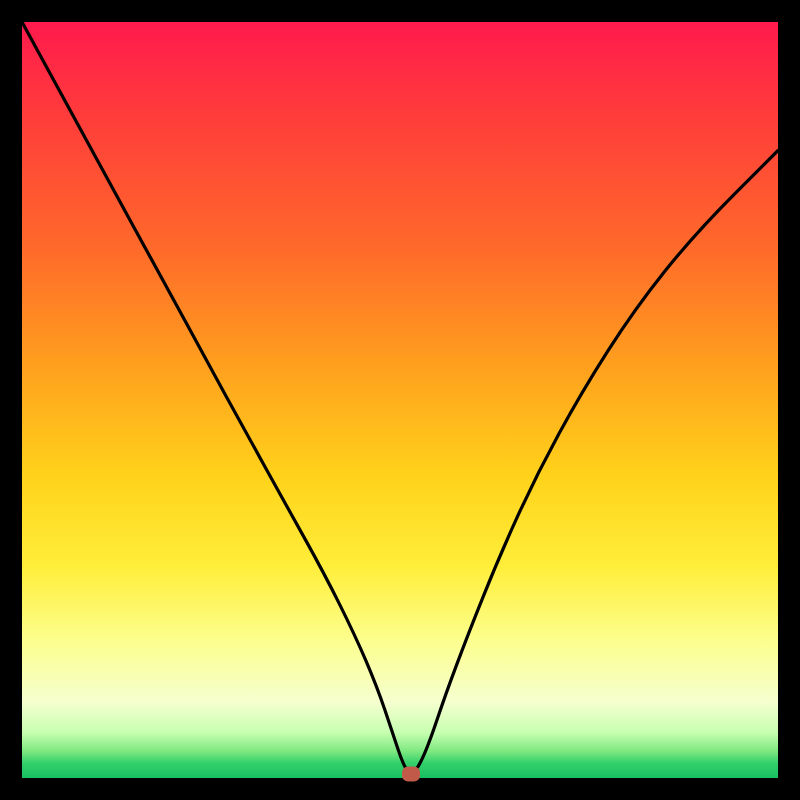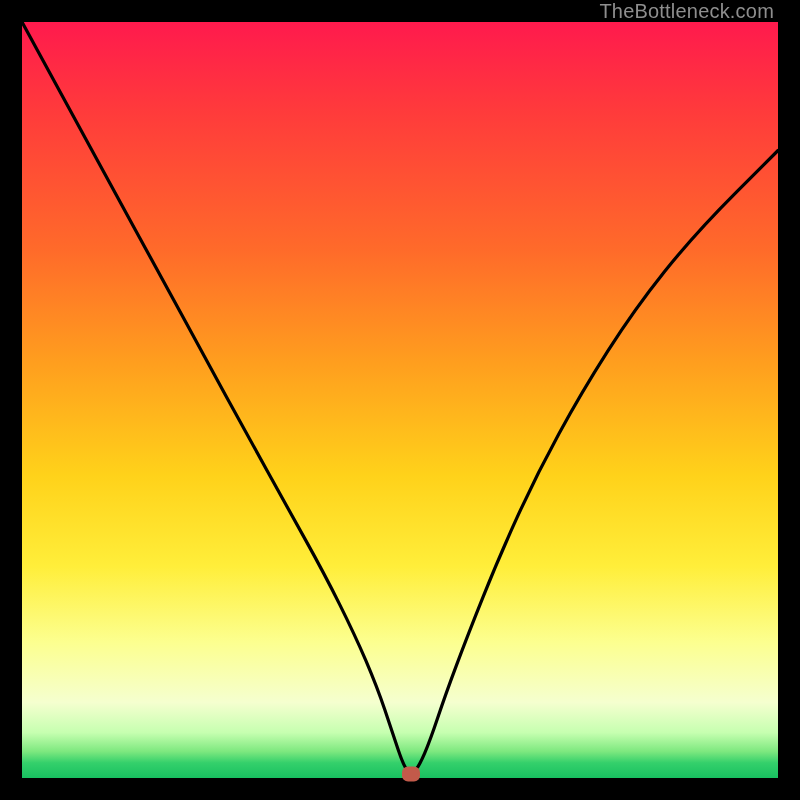--- a/index.html
+++ b/index.html
@@ -63,21 +63,20 @@
     height: 15px;
     border-radius: 6px;
     background: #c25a4a;
     transform: translate(-50%, -50%);
   }
 </style>
 </head>
 <body>
 
 <div class="frame">
-  <div class="watermark">TheBottleneck.com</div>
 
   <div class="plot-area">
     <svg class="curve" viewBox="0 0 756 756" preserveAspectRatio="none">
       <path id="curve-path" d="M 0.0 0.0 Q 45.4 83.2 68.0 124.7 Q 90.7 166.3 113.4 207.9 Q 136.1 249.5 158.8 291.1 Q 181.4 332.6 204.1 374.2 Q 226.8 415.8 245.7 449.8 Q 264.6 483.8 283.5 517.9 Q 302.4 551.9 317.5 582.1 Q 332.6 612.4 344.0 638.8 Q 355.3 665.3 362.9 688.0 Q 370.4 710.6 376.1 727.6 Q 381.8 744.7 385.6 748.4 Q 389.3 752.2 393.1 748.4 Q 396.9 744.7 402.6 731.4 Q 408.2 718.2 415.8 695.5 Q 423.4 672.8 434.7 642.6 Q 446.0 612.4 461.2 574.6 Q 476.3 536.8 495.2 495.2 Q 514.1 453.6 536.8 412.0 Q 559.4 370.4 585.9 328.9 Q 612.4 287.3 642.6 249.5 Q 672.8 211.7 714.4 170.1 T 756.0 128.5" fill="none" stroke="#000" stroke-width="3.2" stroke-linecap="round" stroke-linejoin="round"></path>
     </svg>
     <div id="marker" class="marker" style="left: 389.34px; top: 752.22px; background: rgb(194, 90, 74);"></div>
   </div>
 </div>
 
 </body></html>

